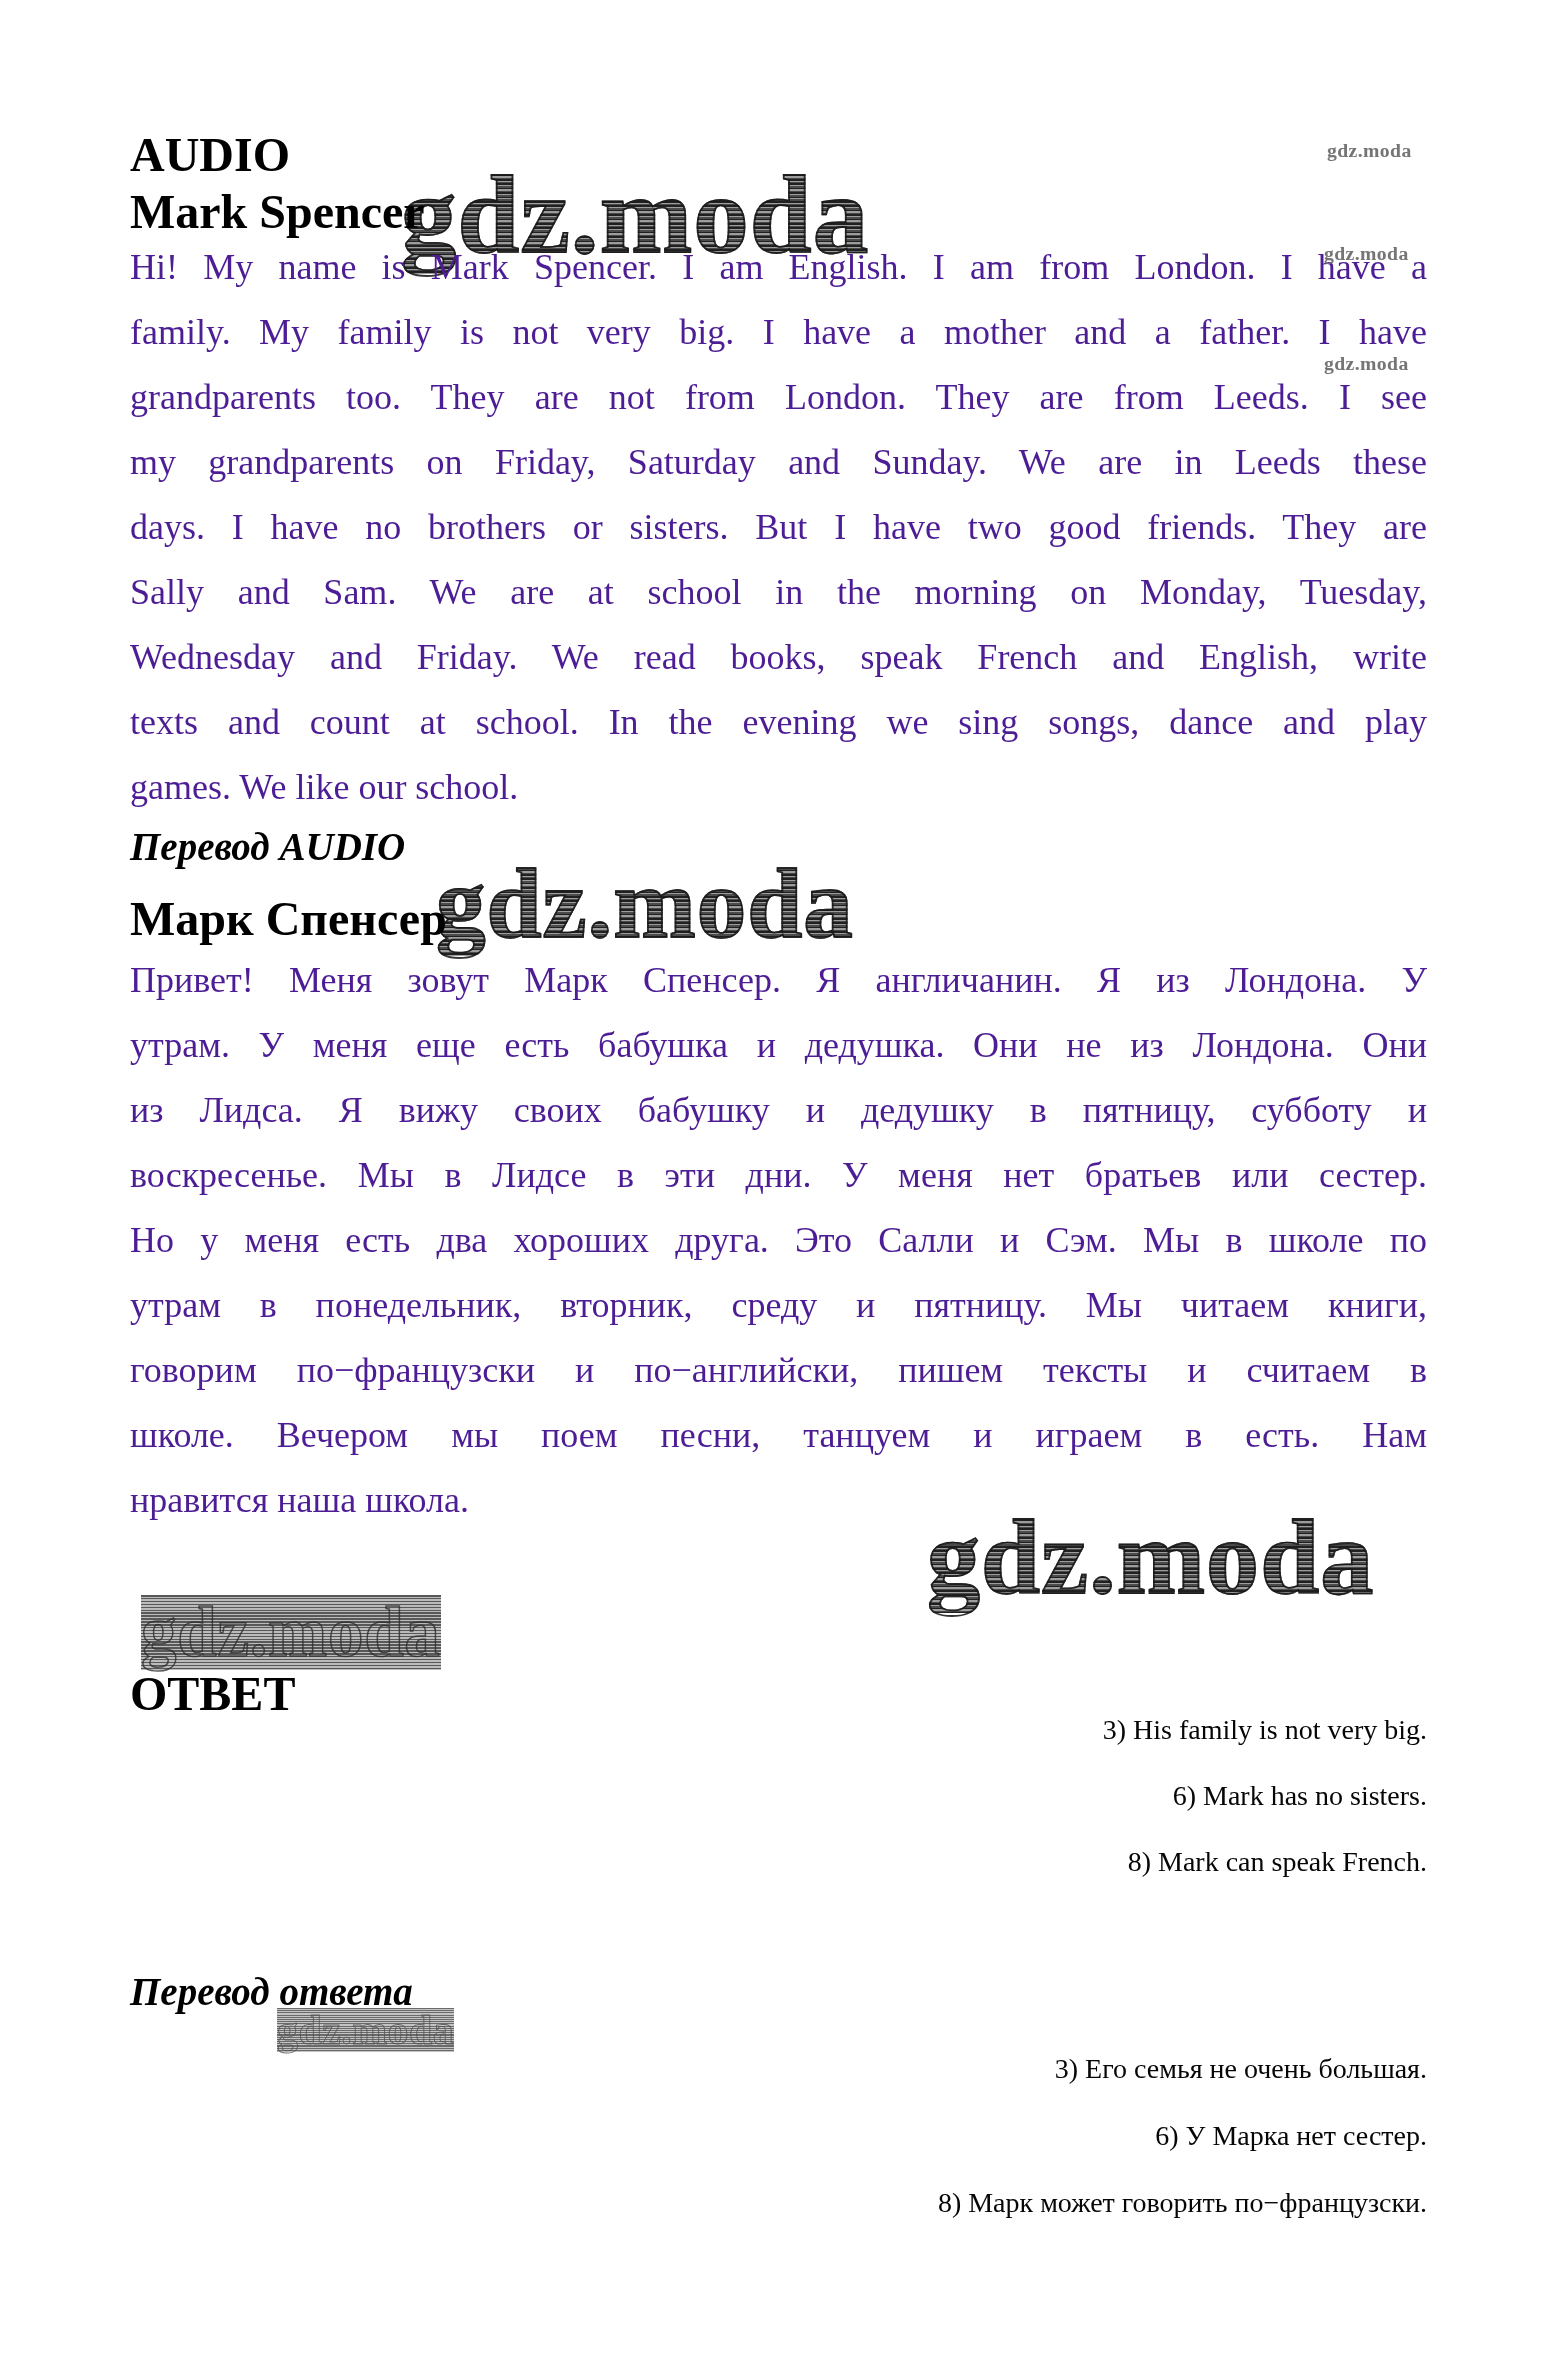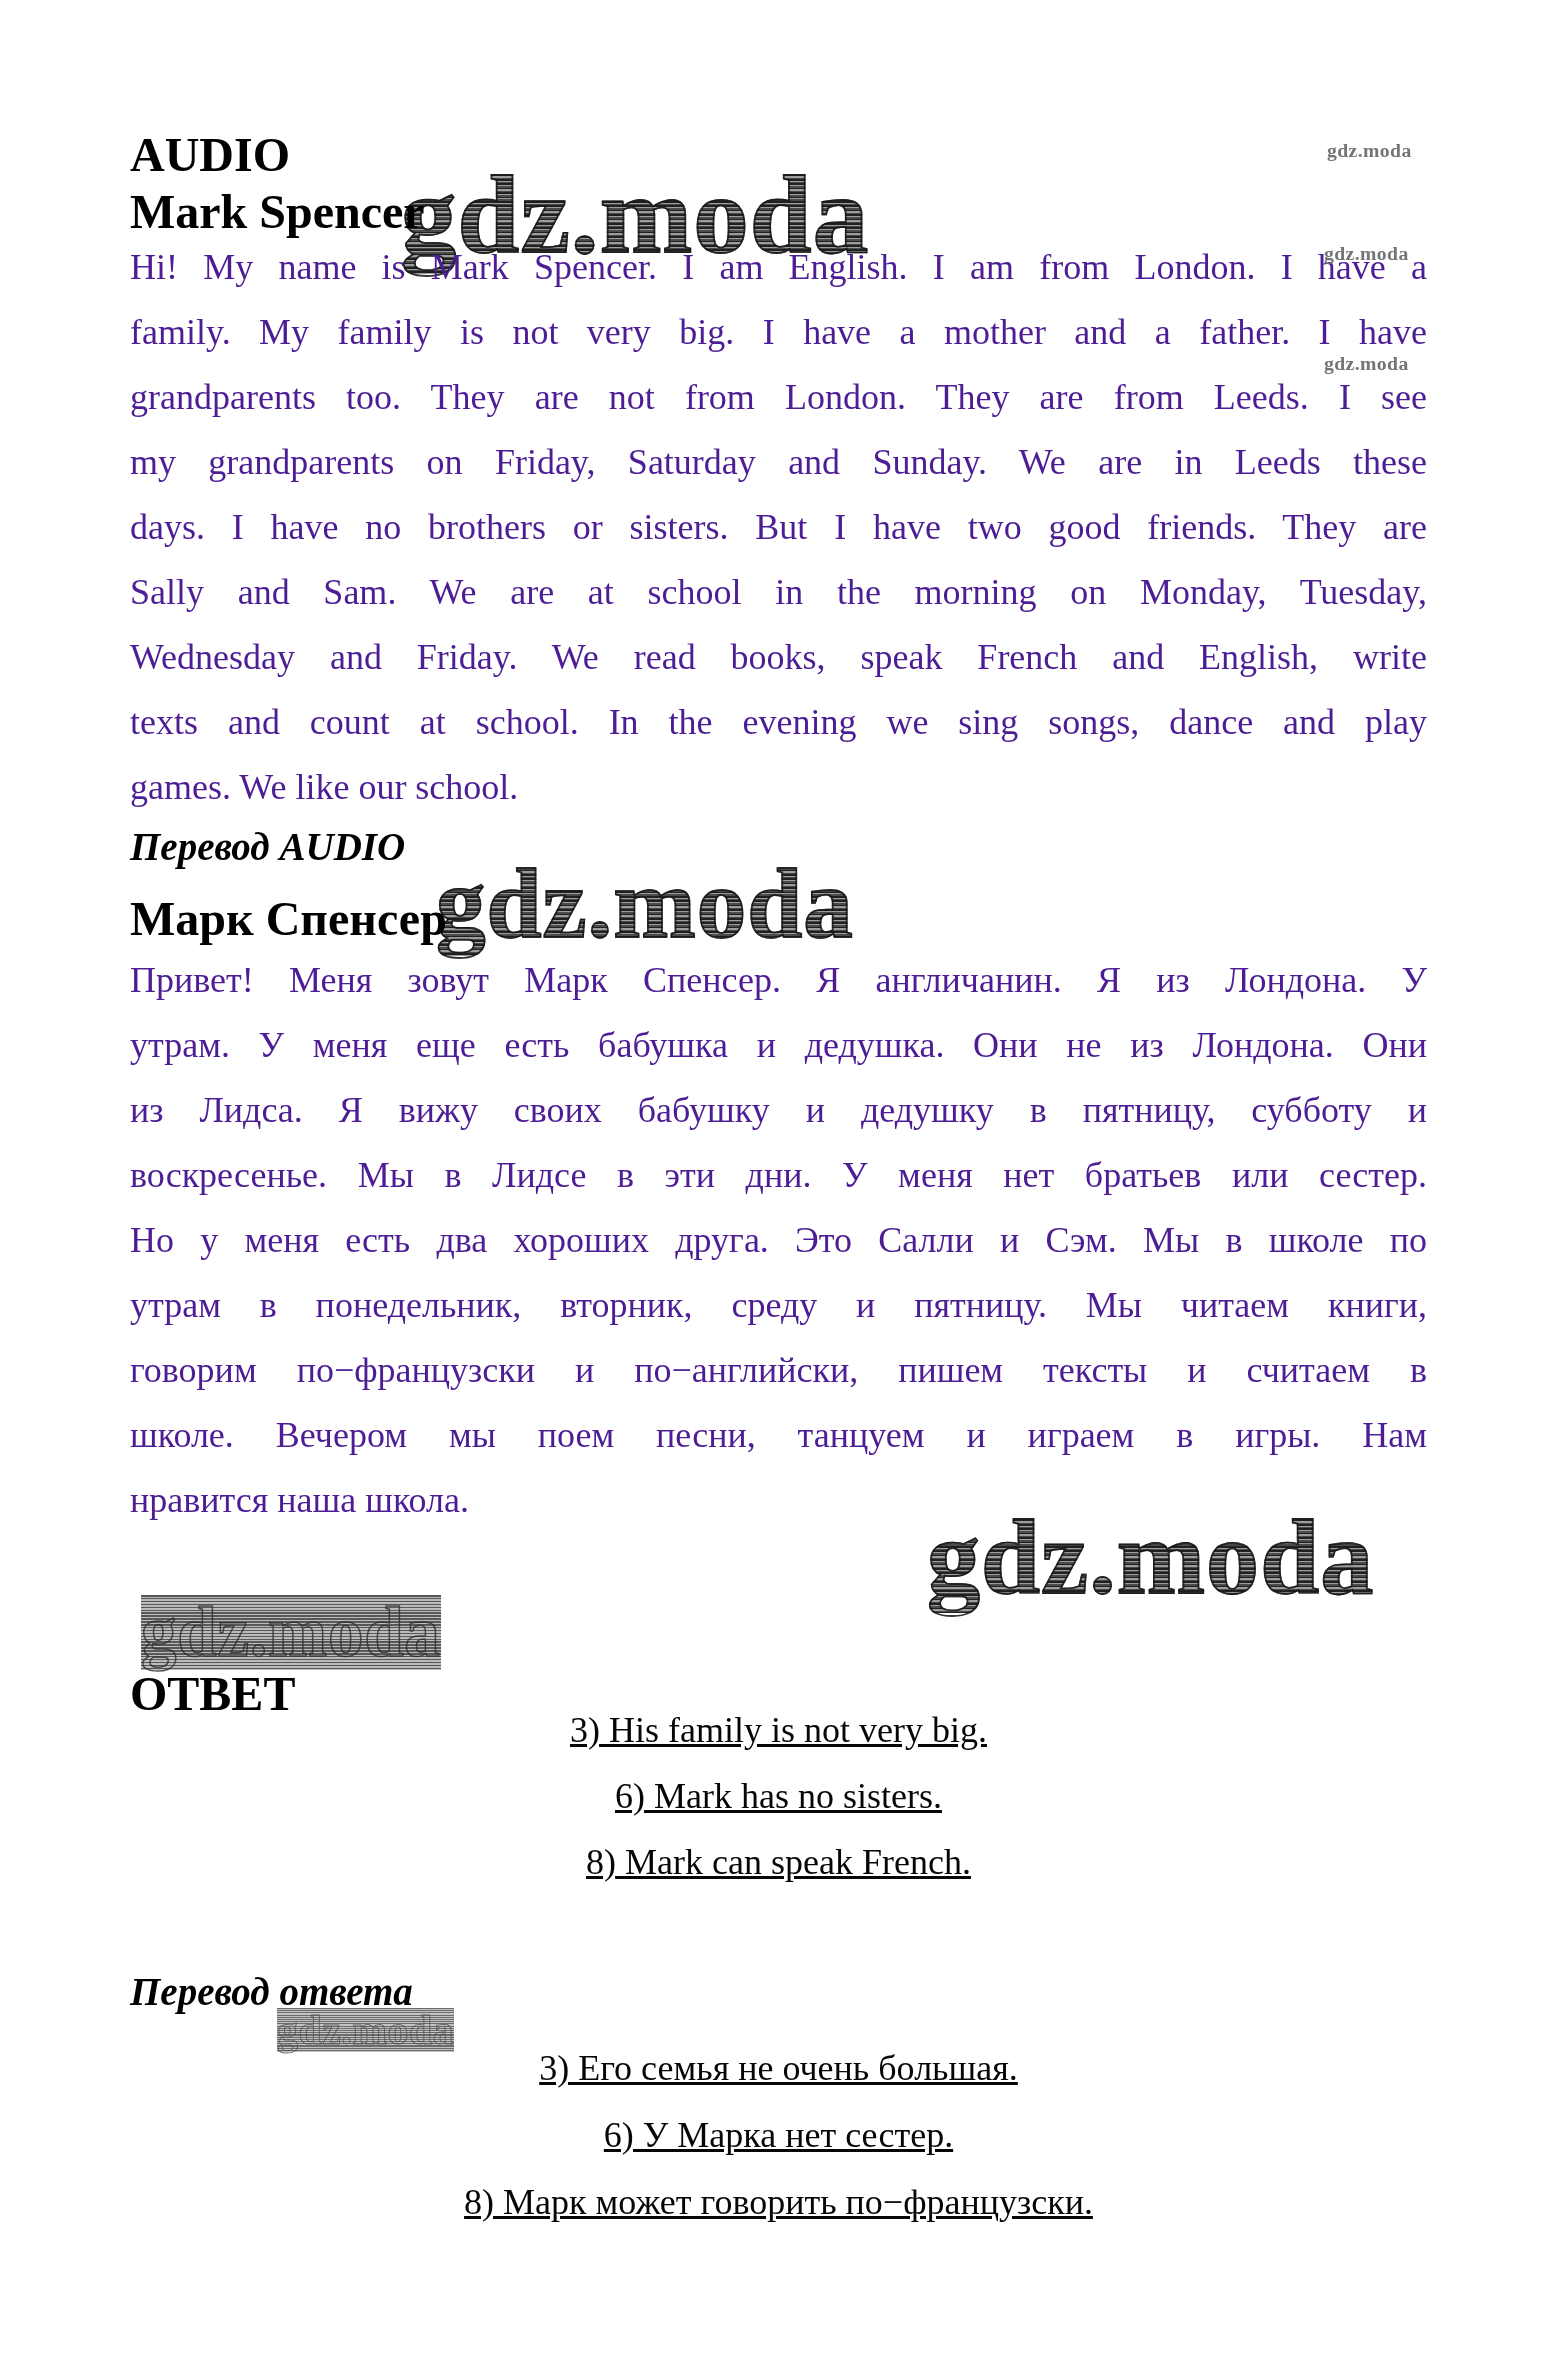--- a/index.html
+++ b/index.html
@@ -43,25 +43,24 @@
     text-align-last:left;
   }
   
   .answers{
     position:absolute;
     left:130px;
     width:1297px;
     z-index:2;
   }
   .answers .line{
-    font-size:36px;
-    text-align:center;
+    font-size:28px;
+    text-align:right;
     color:#060606;
     white-space:pre;
-    text-decoration:underline;
   }
   .answers.en .line{line-height:66px;}
   .answers.ru .line{line-height:67px;}
   
   .wm{
     position:absolute;
     font-family:"Liberation Serif", serif;
     font-weight:700;
     line-height:1.05;
     white-space:nowrap;
@@ -136,21 +135,21 @@
   <span class="wm w2">gdz.moda</span>
 
   <div class="par" style="top:948px;">
     <div class="line">Привет! Меня зовут Марк Спенсер. Я англичанин. Я из Лондона. У</div>
     <div class="line">утрам. У меня еще есть бабушка и дедушка. Они не из Лондона. Они</div>
     <div class="line">из Лидса. Я вижу своих бабушку и дедушку в пятницу, субботу и</div>
     <div class="line">воскресенье. Мы в Лидсе в эти дни. У меня нет братьев или сестер.</div>
     <div class="line">Но у меня есть два хороших друга. Это Салли и Сэм. Мы в школе по</div>
     <div class="line">утрам в понедельник, вторник, среду и пятницу. Мы читаем книги,</div>
     <div class="line">говорим по−французски и по−английски, пишем тексты и считаем в</div>
-    <div class="line">школе. Вечером мы поем песни, танцуем и играем в игры. Нам</div>
+    <div class="line">школе. Вечером мы поем песни, танцуем и играем в есть. Нам</div>
     <div class="line last">нравится наша школа.</div>
   </div>
 
   <span class="wm w3">gdz.moda</span>
   <span class="wm w4">gdz.moda</span>
 
   <div class="h" style="top:1667px;">ОТВЕТ</div>
   <div class="answers en" style="top:1697px;">
     <div class="line">3) His family is not very big.</div>
     <div class="line">6) Mark has no sisters.</div>

